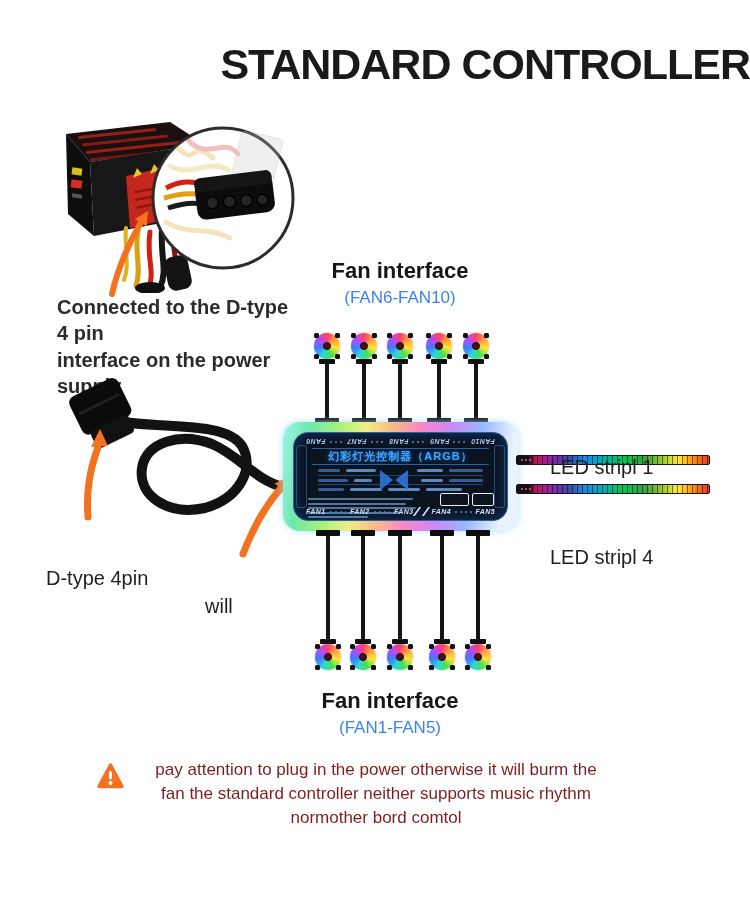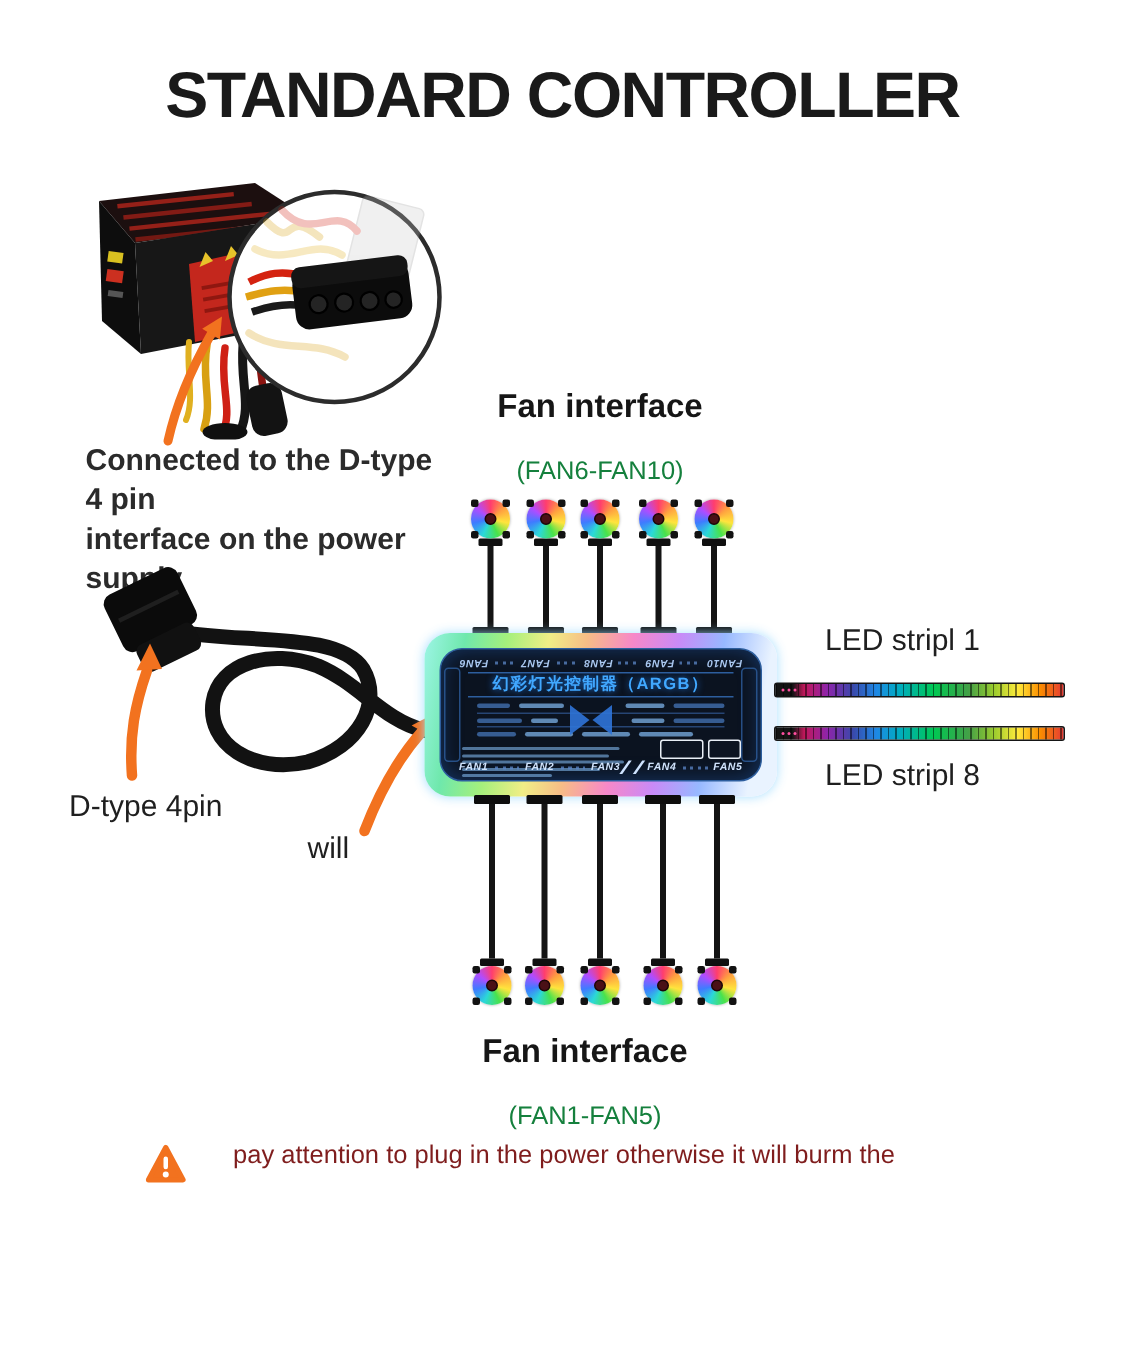--- a/index.html
+++ b/index.html
@@ -1,30 +1,30 @@
 <!DOCTYPE html>
 <html><head>
 <meta charset="utf-8">
 <style>
   html,body{margin:0;padding:0;background:#fff;}
   .stage{position:relative;width:750px;height:897px;background:#ffffff;overflow:hidden;
          font-family:"Liberation Sans",sans-serif;}
   .abs{position:absolute;}
 
   
-  .main-title{left:0;top:40px;width:750px;text-align:center;font-size:43px;font-weight:700;
+  .main-title{left:0;top:40px;width:750px;text-align:right;font-size:43px;font-weight:700;
               letter-spacing:-1px;color:#1a1a1a;}
 
   
   .psu-caption{left:57px;top:294px;width:240px;font-size:20px;font-weight:700;color:#2b2b2b;line-height:1.32;}
   .fan-if-top{left:300px;top:258px;width:200px;text-align:center;}
   .fan-if-bottom{left:290px;top:688px;width:200px;text-align:center;}
   .fan-if-title{font-size:22px;font-weight:700;color:#161616;}
-  .fan-if-sub{font-size:17px;color:#15803d;margin-top:20px;}
-  .side-label{font-size:20px;color:#1f1f1f;}
+  .fan-if-sub{font-size:17px;color:#3b82f6;margin-top:4px;}
+  .side-label{font-size:20px;color:#1f1f1f;margin-top:40px;}
   .lbl-dtype{left:46px;top:527px;}
   .lbl-power{left:205px;top:555px;}
   .lbl-strip1{left:550px;top:416px;}
   .lbl-strip2{left:550px;top:506px;}
 
   
   .warn-text{left:120px;top:758px;width:512px;text-align:center;font-size:17px;color:#7f1d1d;line-height:1.4;}
   .warn-text div{white-space:nowrap;}
   .warn-icon{left:97px;top:763px;}
 
@@ -271,21 +271,21 @@
         <span class="port-lbl">FAN4</span>
           <span class="dots"></span>
         <span class="port-lbl">FAN5</span>
       </div>
     </div>
   </div>
 
   <div class="led-strip strip1"></div>
   <div class="led-strip strip2"></div>
   <div class="abs side-label lbl-strip1">LED stripl 1</div>
-  <div class="abs side-label lbl-strip2">LED stripl 8</div>
+  <div class="abs side-label lbl-strip2">LED stripl 4</div>
 
   <div class="abs side-label lbl-dtype">D-type 4pin</div>
   <div class="abs side-label lbl-power">will</div>
 
   <div class="fan-assy" style="left:315px;top:530px">
     <div class="plug-lg"></div>
     <div class="stem" style="height:103px"></div>
     <div class="plug-sm"></div>
     <div class="fan-icon"></div>
   </div>
@@ -319,15 +319,17 @@
     <div class="fan-if-sub">(FAN1-FAN5)</div>
   </div>
 
   <svg class="abs warn-icon" width="27" height="26" viewBox="0 0 27 26">
     <polygon points="13.5,2 25,23.5 2,23.5" fill="#f2721f" stroke="#f2721f" stroke-width="3.5" stroke-linejoin="round"></polygon>
     <rect x="12" y="8" width="3" height="8.5" rx="1.5" fill="#ffffff"></rect>
     <circle cx="13.5" cy="20" r="2" fill="#ffffff"></circle>
   </svg>
   <div class="abs warn-text">
     <div>pay attention to plug in the power otherwise it will burm the</div>
+    <div>fan the standard controller neither supports music rhythm</div>
+    <div>normother bord comtol</div>
   </div>
 
 </div>
 
 </body></html>

